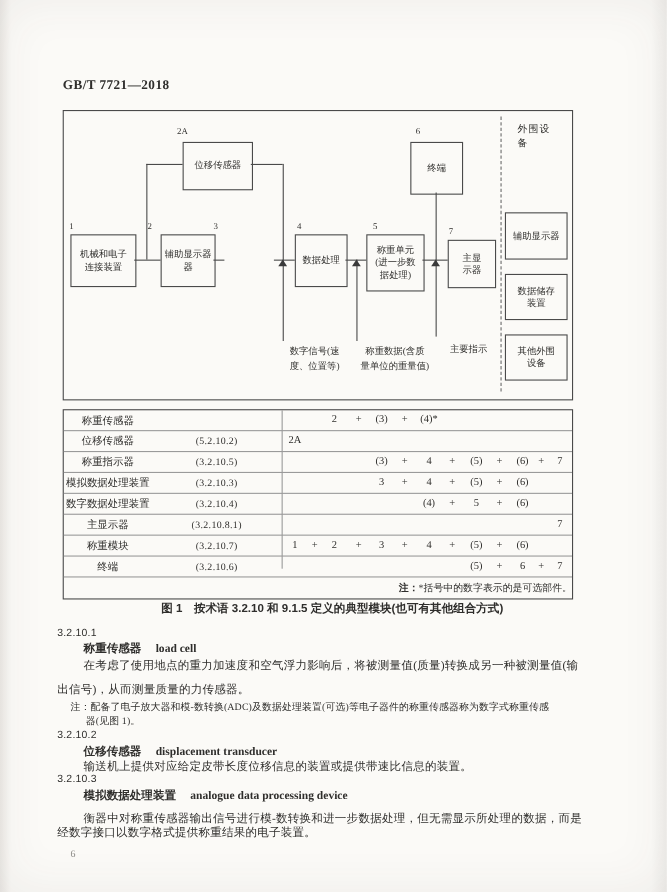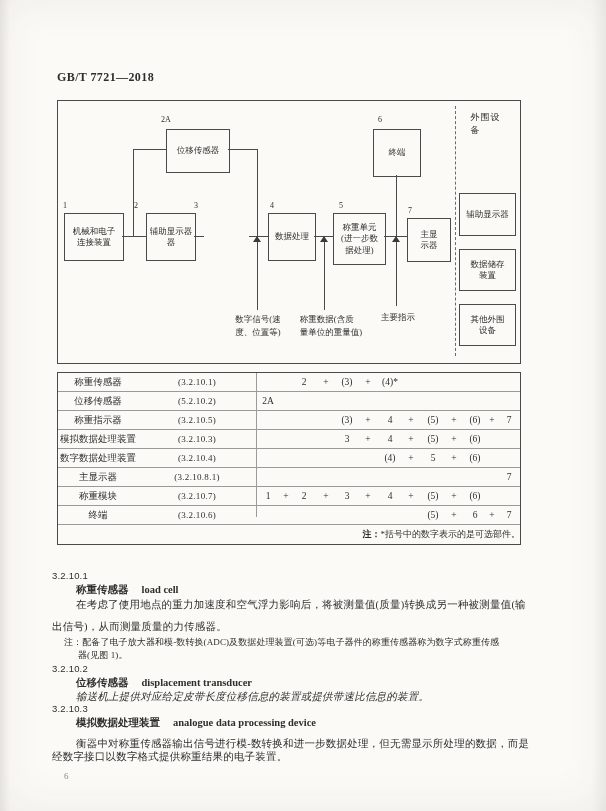--- a/index.html
+++ b/index.html
@@ -16,22 +16,22 @@
   
   .figure{position:absolute;left:57px;top:100px;width:462px;height:262px;border:1px solid #4a4a4a;}
   .mod-box{position:absolute;border:1px solid #4a4a4a;background:#fbfaf7;
     display:flex;align-items:center;justify-content:center;text-align:center;
     font-size:8.5px;line-height:1.3;white-space:pre-line;}
   .mod-num{position:absolute;font-size:8px;}
   .fig-line{position:absolute;background:#4a4a4a;}
   .fig-dash{position:absolute;width:0;border-left:1px dashed #6a6a6a;}
   .fig-arrow{position:absolute;width:0;height:0;
     border-left:4px solid transparent;border-right:4px solid transparent;border-bottom:6px solid #3a3a3a;}
-  .sig-label{position:absolute;transform:translateX(-50%);text-align:left;
-    font-size:8.5px;line-height:1.5;white-space:pre-line;}
+  .sig-label{position:absolute;transform:translateX(-50%);text-align:center;
+    font-size:8.5px;line-height:1.5;white-space:pre-line;margin-left:28px;}
   .peri-title{position:absolute;transform:translateX(-50%);font-size:9px;letter-spacing:1px;}
   
   .ctable{position:absolute;left:57px;top:372px;width:462px;border:1px solid #4a4a4a;}
   .t-row{position:relative;height:18px;border-top:1px solid #9a9a9a;}
   .t-row:first-child{border-top:none;}
   .t-div{position:absolute;left:198px;top:0;width:1px;height:144px;background:#9a9a9a;}
   .t-name{position:absolute;left:0;top:0;width:80px;height:100%;
     display:flex;align-items:center;justify-content:center;font-size:9.5px;}
   .t-clause{position:absolute;left:80px;top:0;width:118px;height:100%;
     display:flex;align-items:center;justify-content:center;font-size:9px;letter-spacing:.3px;}
@@ -100,21 +100,20 @@
       <div class="peri-title" style="left: 429px; top: 10px;">外围设备</div>
       <div class="mod-box" style="left: 401px; top: 92px; width: 55px; height: 41px;">辅助显示器</div>
       <div class="mod-box" style="left: 401px; top: 148px; width: 55px; height: 40px;">数据储存
 装置</div>
       <div class="mod-box" style="left: 401px; top: 203px; width: 55px; height: 40px;">其他外围
 设备</div>
     </div>
   <div class="ctable" id="combo-table">
       <div class="t-row">
         <div class="t-name">称重传感器</div>
-        <div class="t-clause">(3.2.10.1)</div>
         <div class="t-slot" style="left: 246px;">2</div>
         <div class="t-slot" style="left: 268px;">+</div>
         <div class="t-slot" style="left: 289px;">(3)</div>
         <div class="t-slot" style="left: 310px;">+</div>
         <div class="t-slot" style="left: 332px;">(4)*</div>
       </div>
       <div class="t-row">
         <div class="t-name">位移传感器</div>
         <div class="t-clause">(5.2.10.2)</div>
         <div class="t-slot" style="left: 210px;">2A</div>
@@ -177,29 +176,30 @@
         <div class="t-clause">(3.2.10.6)</div>
         <div class="t-slot" style="left: 375px;">(5)</div>
         <div class="t-slot" style="left: 396px;">+</div>
         <div class="t-slot" style="left: 417px;">6</div>
         <div class="t-slot" style="left: 434px;">+</div>
         <div class="t-slot" style="left: 451px;">7</div>
       </div>
       <div class="t-note"><b>注：</b><span>*括号中的数字表示的是可选部件。</span></div>
       <div class="t-div"></div>
     </div>
+  <div class="caption">图 1　按术语 3.2.10 和 9.1.5 定义的典型模块(也可有其他组合方式)</div>
   <div id="sections">
       <div class="clause-num" style="left: 52px; top: 570px;">3.2.10.1</div>
       <div class="term-line" style="left: 76px; top: 583px;"><span class="term-cn">称重传感器</span><span class="term-en">load cell</span></div>
       <div class="body-line" style="left: 76px; top: 598px;">在考虑了使用地点的重力加速度和空气浮力影响后，将被测量值(质量)转换成另一种被测量值(输</div>
       <div class="body-line" style="left: 52px; top: 620px;">出信号)，从而测量质量的力传感器。</div>
       <div class="note-line" style="left: 64px; top: 636px;">注：配备了电子放大器和模-数转换(ADC)及数据处理装置(可选)等电子器件的称重传感器称为数字式称重传感</div>
       <div class="note-line" style="left: 78px; top: 649px;">器(见图 1)。</div>
       <div class="clause-num" style="left: 52px; top: 663px;">3.2.10.2</div>
       <div class="term-line" style="left: 76px; top: 676px;"><span class="term-cn">位移传感器</span><span class="term-en">displacement transducer</span></div>
-      <div class="body-line" style="left: 76px; top: 690px; font-style: italic;">输送机上提供对应给定皮带长度位移信息的装置或提供带速比信息的装置。</div>
+      <div class="body-line" style="left: 76px; top: 690px;">输送机上提供对应给定皮带长度位移信息的装置或提供带速比信息的装置。</div>
       <div class="clause-num" style="left: 52px; top: 703px;">3.2.10.3</div>
       <div class="term-line" style="left: 76px; top: 716px;"><span class="term-cn">模拟数据处理装置</span><span class="term-en">analogue data processing device</span></div>
       <div class="body-line" style="left: 76px; top: 737px;">衡器中对称重传感器输出信号进行模-数转换和进一步数据处理，但无需显示所处理的数据，而是</div>
       <div class="body-line" style="left: 52px; top: 750px;">经数字接口以数字格式提供称重结果的电子装置。</div>
     </div>
   <div class="page-num">6</div>
 </div>
 
 </body></html>

